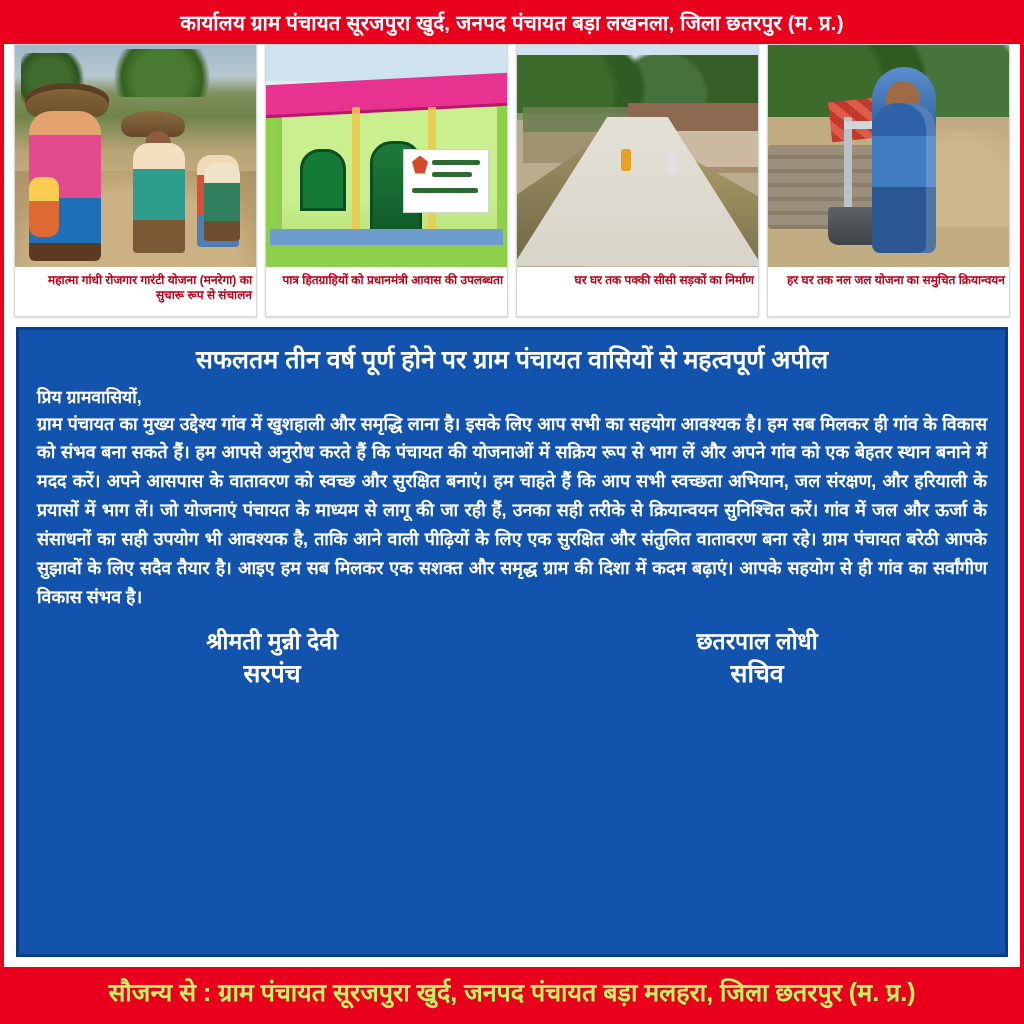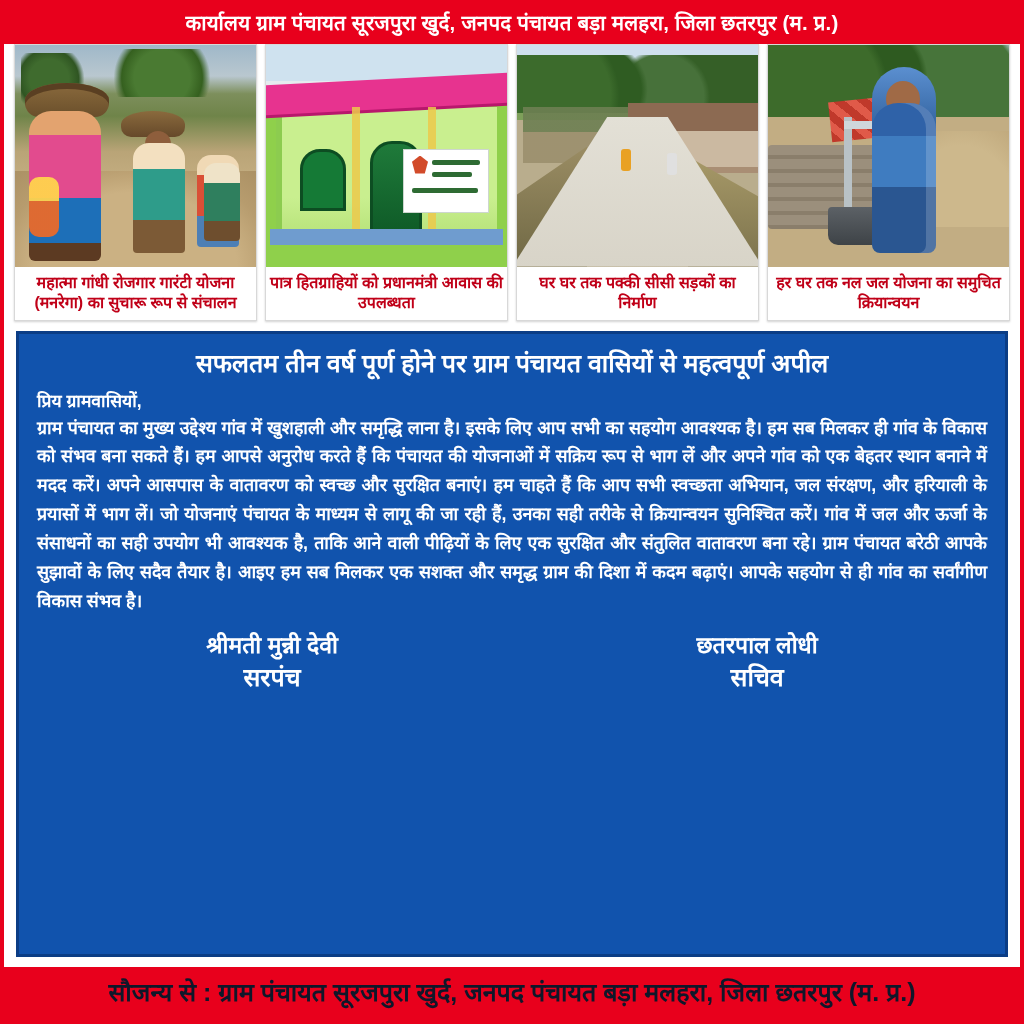--- a/index.html
+++ b/index.html
@@ -64,23 +64,23 @@
     flex-direction: column;
     overflow: hidden;
   }
   .photo-frame {
     height: 222px;
     position: relative;
     overflow: hidden;
   }
   .photo-caption {
     color: #c00018;
-    font-size: 16px;
-    font-weight: bold;
-    text-align: center;
+    font-size: 12px;
+    font-weight: bold;
+    text-align: right;
     line-height: 1.25;
     padding: 6px 4px 7px 4px;
     min-height: 36px;
   }
 
   
   .img-mgnrega {
     background:
       linear-gradient(to bottom, #9fb8c9 0%, #b9c7cf 14%, #7d8f5c 22%, #6f8449 32%, #b9a477 48%, #c7b083 64%, #cdb98e 100%);
   }
@@ -329,35 +329,35 @@
     font-weight: bold;
   }
   .sig .role {
     font-size: 25px;
     font-weight: bold;
   }
 
   
   .courtesy {
     background: #e8001c;
-    color: #0f172a;
+    color: #bef264;
     text-align: center;
     font-size: 25px;
     font-weight: bold;
     line-height: 1.25;
     padding: 10px 18px 12px 18px;
     margin-top: 10px;
   }
 </style>
 </head>
 <body>
 
 <div class="poster">
 
-  <div class="office-bar">कार्यालय ग्राम पंचायत सूरजपुरा खुर्द, जनपद पंचायत बड़ा मलहरा, जिला छतरपुर (म. प्र.)</div>
+  <div class="office-bar">कार्यालय ग्राम पंचायत सूरजपुरा खुर्द, जनपद पंचायत बड़ा लखनला, जिला छतरपुर (म. प्र.)</div>
 
 
   <div class="photo-strip">
 
     <div class="photo-card">
       <div class="photo-frame img-mgnrega">
         <div class="tree"></div>
           <div class="tree2"></div>
         <div class="soilheap"></div>
         <div class="basket1"></div>

